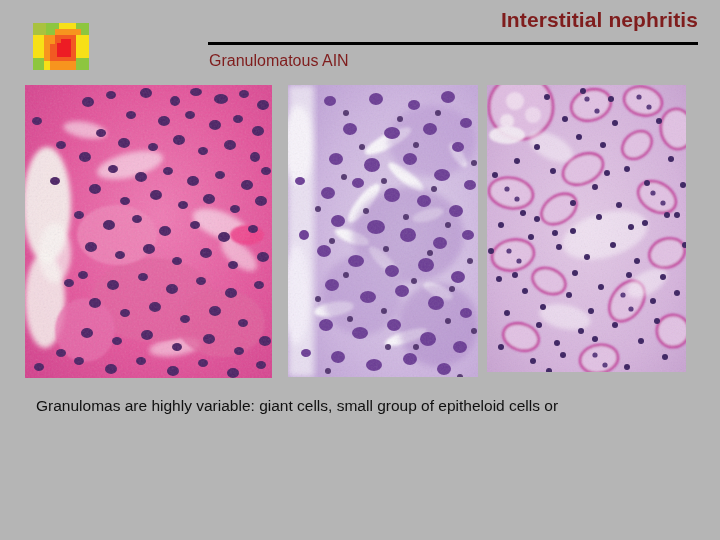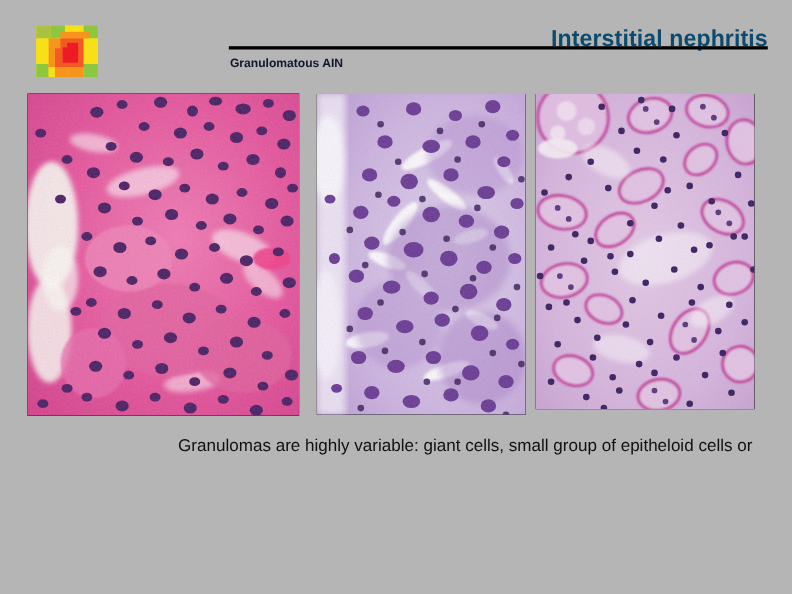--- a/index.html
+++ b/index.html
@@ -28,45 +28,45 @@
     top: 21px;
     width: 60px;
     height: 51px;
   }
   .logo svg { display: block; }
 
   
   .title {
     position: absolute;
     right: 22px;
-    top: 24px;
+    top: 8px;
     font-size: 21px;
     font-weight: bold;
-    color: #0c4a6e;
+    color: #7f1d1d;
     letter-spacing: 0.1px;
     text-align: center;
     white-space: nowrap;
   }
   .title-rule {
     position: absolute;
     left: 208px;
     top: 42px;
     width: 490px;
     height: 3px;
     background: #000000;
   }
 
   
   .subtitle {
     position: absolute;
     left: 209px;
     top: 52px;
-    font-size: 11px;
-    font-weight: bold;
-    color: #0f172a;
+    font-size: 16px;
+    font-weight: normal;
+    color: #7f1d1d;
     white-space: nowrap;
   }
 
   
   .panel {
     position: absolute;
     overflow: hidden;
     background: #000;
   }
   .panel svg { display: block; }
@@ -74,21 +74,21 @@
   #panel-1 { left: 25px;  top: 85px; width: 247px; height: 293px; }
   #panel-2 { left: 288px; top: 85px; width: 190px; height: 292px; }
   #panel-3 { left: 487px; top: 85px; width: 199px; height: 287px; }
 
   
   .caption {
     position: absolute;
     left: 36px;
     top: 394px;
     width: 648px;
-    text-align: right;
+    text-align: left;
     font-size: 15.5px;
     color: #101010;
     line-height: 23px;
   }
   .caption-line { display: block; white-space: nowrap; }
 </style>
 </head>
 <body>
 
 <div class="slide">

